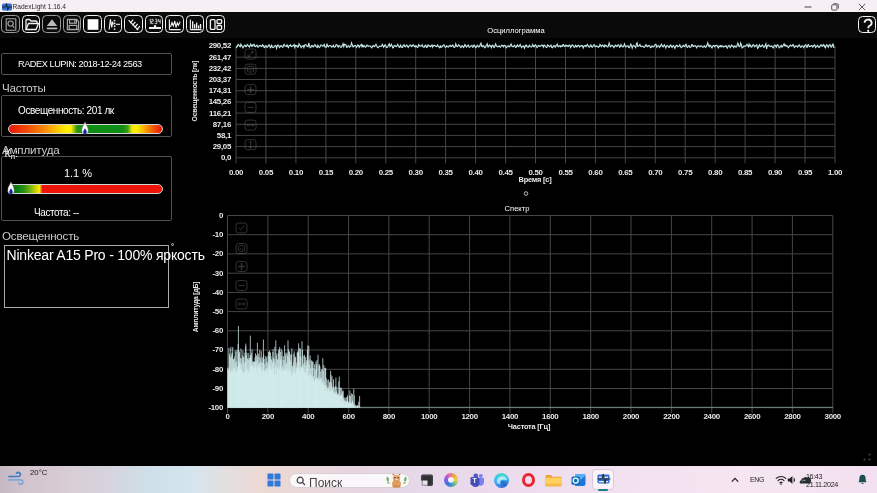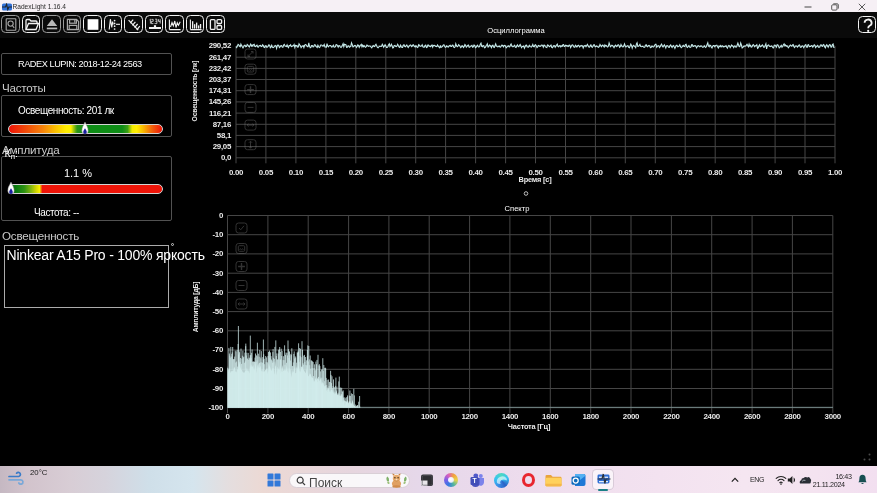--- a/index.html
+++ b/index.html
@@ -418,18 +418,18 @@
       <circle cx="6" cy="9.1" r="0.8" fill="#1f1f1f"></circle>
     </svg>
 <svg class="abs" style="left:786.5px;top:474.5px" width="10" height="10" viewBox="0 0 10 10">
       <path d="M0.8 3.4 H2.8 L5.4 1 V9 L2.8 6.6 H0.8 Z" fill="#1f1f1f"></path>
       <path d="M6.8 2.8 A3.4 3.4 0 0 1 6.8 7.2 M7 4.2 A1.6 1.6 0 0 1 7 5.8" stroke="#1f1f1f" stroke-width="0.9" fill="none"></path>
     </svg>
 <svg class="abs" style="left:799px;top:474.5px" width="13" height="10" viewBox="0 0 13 10">
       <path d="M1 8.6 Q0 6.2 2.2 5.2 Q2.4 3 4.6 3 Q6.2 1.2 8.4 2.4 Q10.4 1.4 11.2 3.6 Q12.8 5 11.8 7 Q12 8.6 10.4 8.6 Z" fill="#2a2f36"></path>
       <path d="M3.2 6.2 Q4.6 4.6 6.4 5.4" stroke="#c8d0d8" stroke-width="0.8" fill="none"></path>
     </svg>
-<div class="abs" style="left:806px;top:472px;width:45.5px;text-align:right;font-size:7.2px;letter-spacing:-0.4px;color:#1f1f1f">16:43</div>
-<div class="abs" style="left:806px;top:480.3px;width:45.5px;text-align:center;font-size:7.2px;letter-spacing:-0.35px;color:#1f1f1f">21.11.2024</div>
+<div class="abs" style="left:806px;top:472px;width:45.5px;text-align:left;font-size:7.2px;letter-spacing:-0.4px;color:#1f1f1f">16:43</div>
+<div class="abs" style="left:806px;top:480.3px;width:45.5px;text-align:left;font-size:7.2px;letter-spacing:-0.35px;color:#1f1f1f">21.11.2024</div>
 <svg class="abs" style="left:857px;top:474px" width="11" height="11" viewBox="0 0 11 11">
       <path d="M5.5 0.8 Q8.6 0.8 8.6 4.4 Q8.6 7 9.6 8.2 H1.4 Q2.4 7 2.4 4.4 Q2.4 0.8 5.5 0.8 Z" fill="#174f52"></path>
       <path d="M4.2 9 A1.4 1.4 0 0 0 6.8 9 Z" fill="#174f52"></path>
     </svg>
 </div>
 </body></html>

